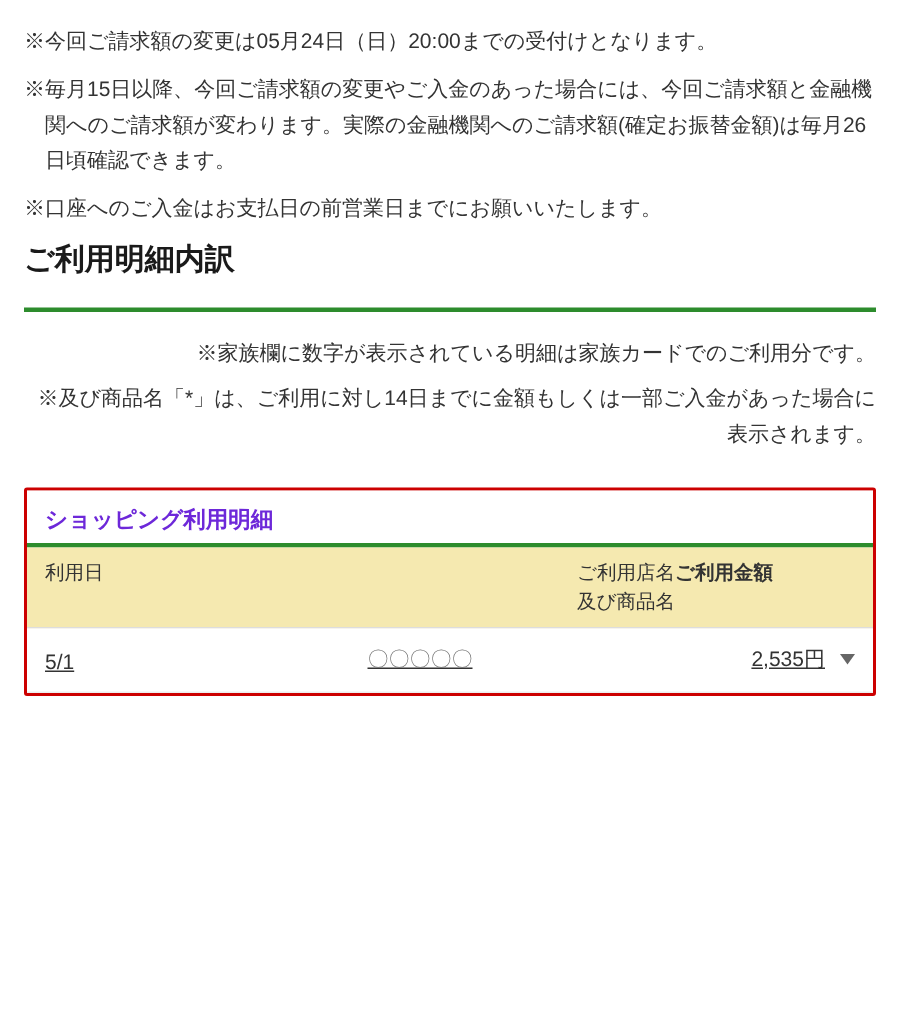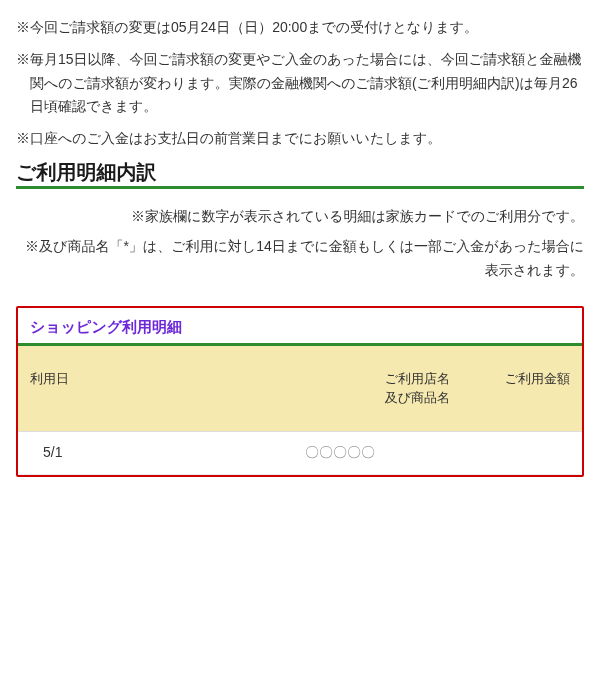--- a/index.html
+++ b/index.html
@@ -25,21 +25,21 @@
     .notice-item {
       line-height: 1.7;
       margin-bottom: 8px;
       padding-left: 1em;
       text-indent: -1em;
     }
 
     .section-title-block {
       border-bottom: 3px solid #2d8c2d;
       margin-bottom: 16px;
-      padding-bottom: 0;
+      padding-bottom: 19px;
     }
 
     .section-title {
       font-size: 20px;
       font-weight: bold;
       color: #1a1a1a;
     }
 
     .notes-section {
       margin-bottom: 24px;
@@ -64,21 +64,21 @@
       padding: 10px 12px 6px;
       font-size: 15px;
       font-weight: bold;
       color: #6d28d9;
       border-bottom: 3px solid #2d8c2d;
     }
 
     .table-header-row {
       background: #f5e9b0;
       display: flex;
-      padding: 24px 12px;
+      padding: 8px 12px;
       border-bottom: 1px solid #dddddd;
     }
 
     .table-header-row .col-date {
       width: 80px;
       font-size: 13px;
       color: #333;
       font-weight: normal;
     }
 
@@ -88,30 +88,30 @@
       color: #333;
       text-align: right;
       font-weight: normal;
       line-height: 1.4;
     }
 
     .table-header-row .col-amount {
       width: 120px;
       font-size: 13px;
       color: #333;
-      text-align: right;
-      font-weight: normal;
+      font-weight: bold;
     }
 
     .table-data-row {
       display: flex;
-      padding: 12px 25px;
-      align-items: flex-start;
+      padding: 12px 12px;
+      align-items: flex-end;
       border-bottom: 1px solid #eeeeee;
       background: #ffffff;
+      text-decoration: underline;
     }
 
     .table-data-row .col-date {
       width: 80px;
       font-size: 14px;
       color: #333;
     }
 
     .table-data-row .col-name {
       flex: 1;
@@ -140,21 +140,21 @@
       border-top: 7px solid #666666;
       margin-left: 4px;
       vertical-align: middle;
     }
   </style>
 </head>
 <body>
 
 <div class="notice-section">
   <p class="notice-item">※今回ご請求額の変更は05月24日（日）20:00までの受付けとなります。</p>
-  <p class="notice-item">※毎月15日以降、今回ご請求額の変更やご入金のあった場合には、今回ご請求額と金融機関へのご請求額が変わります。実際の金融機関へのご請求額(ご利用明細内訳)は毎月26日頃確認できます。</p>
+  <p class="notice-item">※毎月15日以降、今回ご請求額の変更やご入金のあった場合には、今回ご請求額と金融機関へのご請求額が変わります。実際の金融機関へのご請求額(確定お振替金額)は毎月26日頃確認できます。</p>
   <p class="notice-item">※口座へのご入金はお支払日の前営業日までにお願いいたします。</p>
 </div>
 
 <div class="section-title-block">
   <h2 class="section-title">ご利用明細内訳</h2>
 </div>
 
 <div class="notes-section">
   <p class="note-item">※家族欄に数字が表示されている明細は家族カードでのご利用分です。</p>
   <p class="note-item">※及び商品名「*」は、ご利用に対し14日までに金額もしくは一部ご入金があった場合に表示されます。</p>
@@ -167,14 +167,18 @@
     <div class="col-date">利用日</div>
     <div class="col-name">
       <span>ご利用店名<br>及び商品名</span>
     </div>
     <div class="col-amount">ご利用金額</div>
   </div>
 
   <div class="table-data-row">
     <div class="col-date">5/1</div>
     <div class="col-name">〇〇〇〇〇</div>
+    <div class="col-amount">
+      <span>2,535円</span>
+      <span class="dropdown-arrow"></span>
+    </div>
   </div>
 </div>
 
 </body></html>

